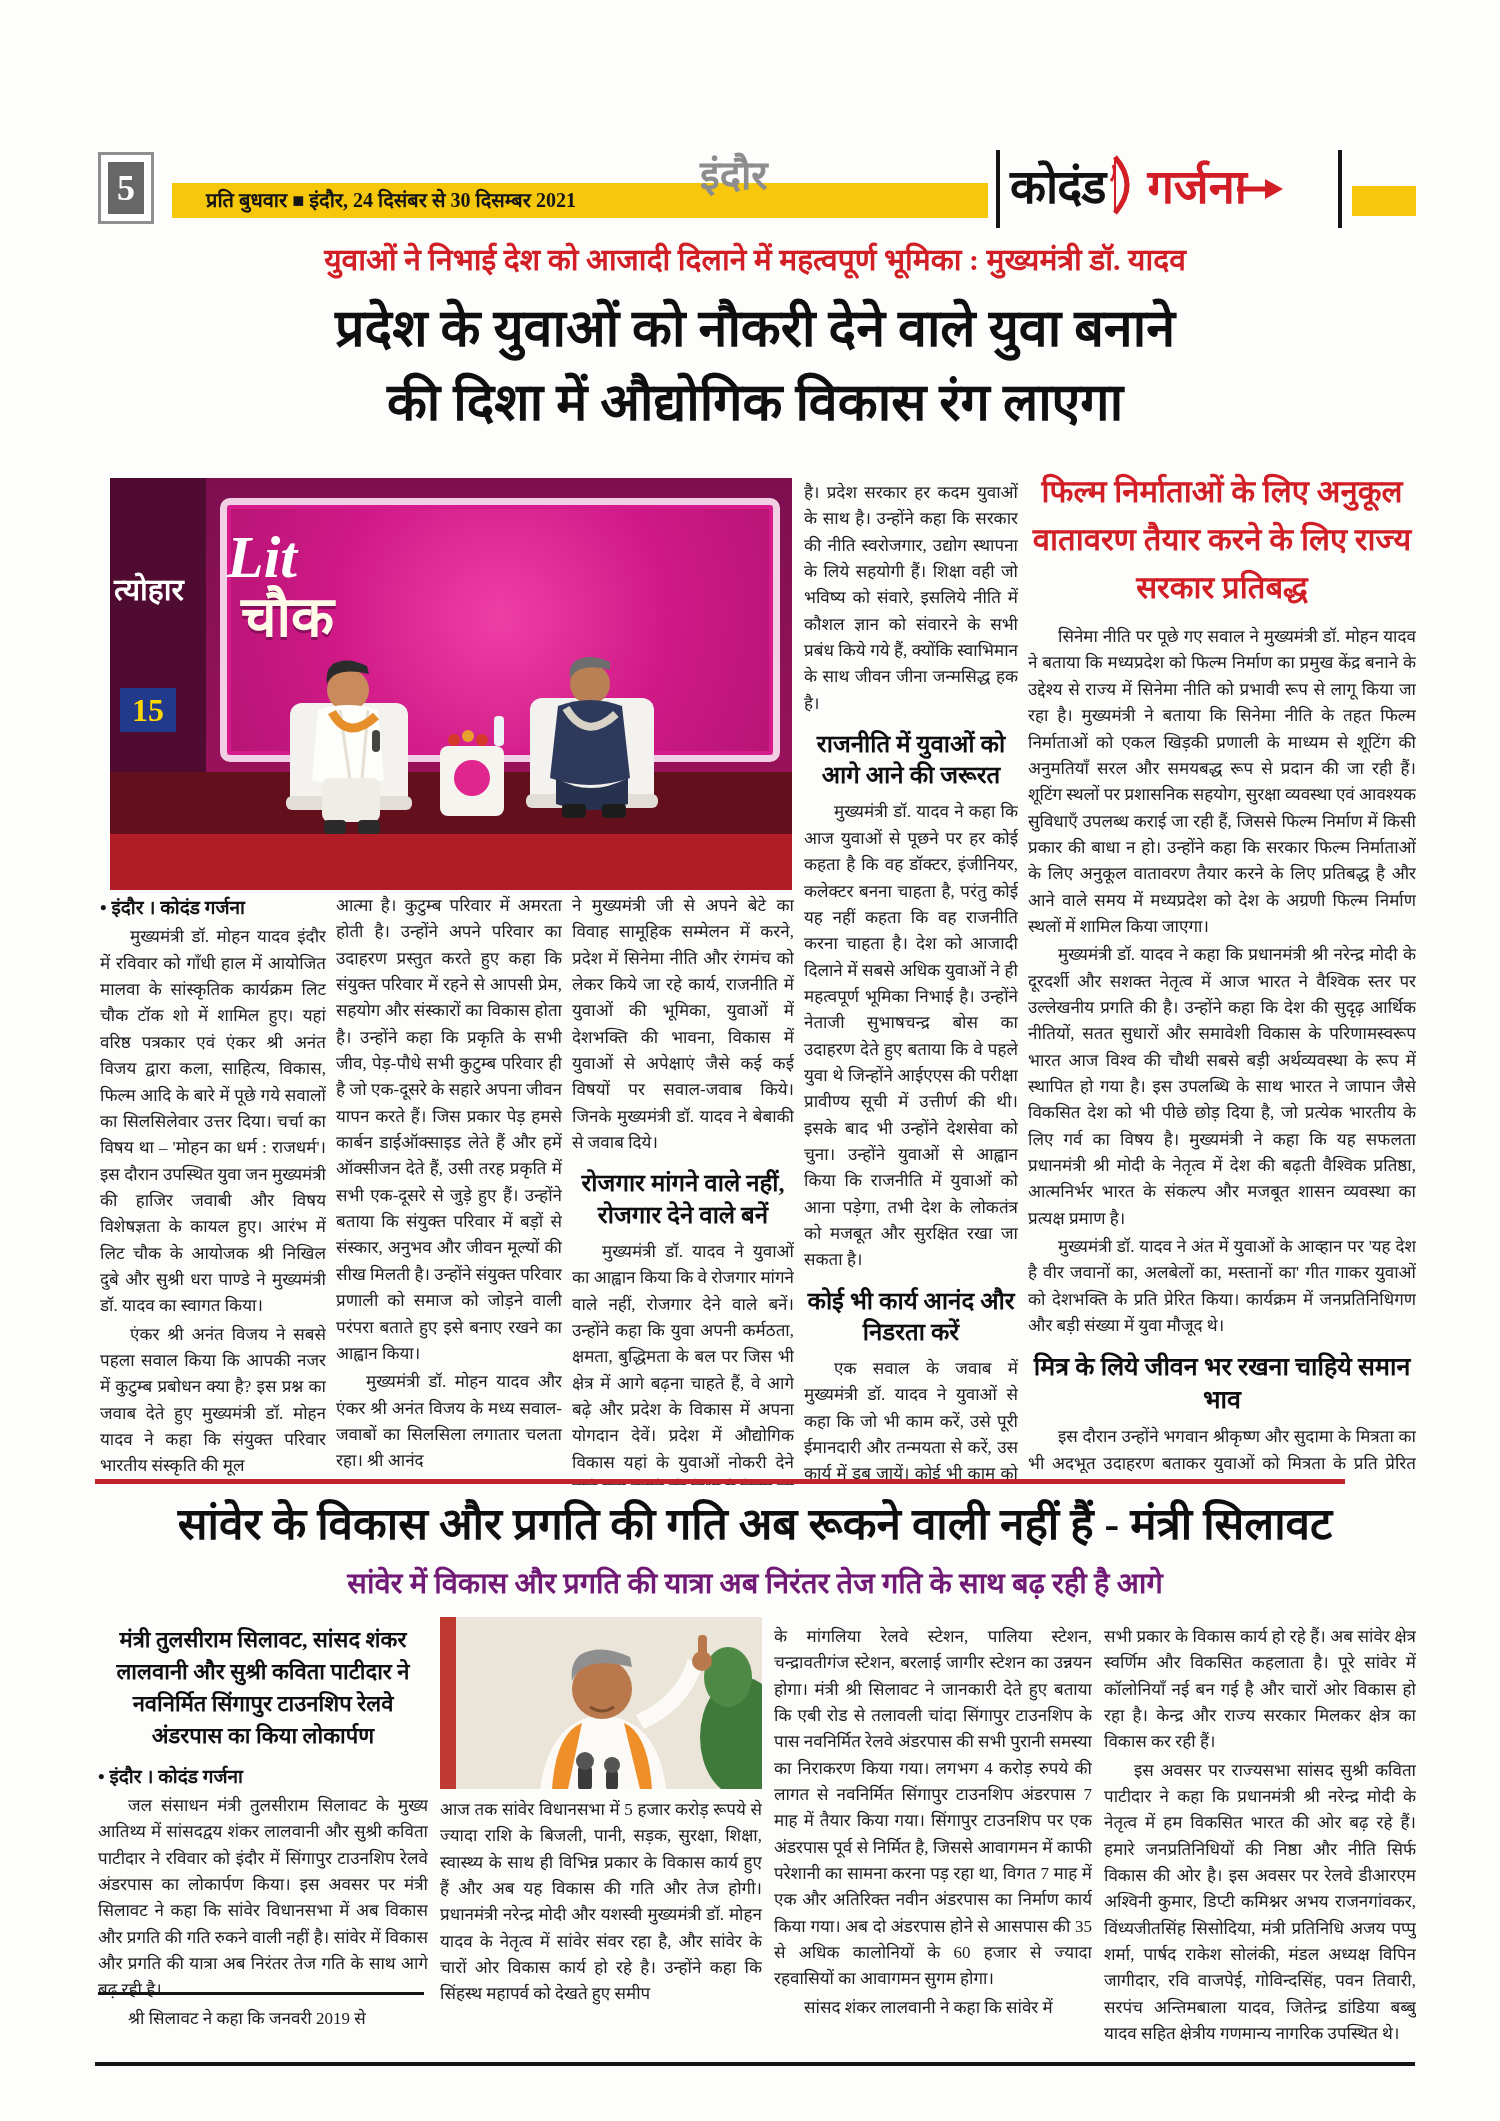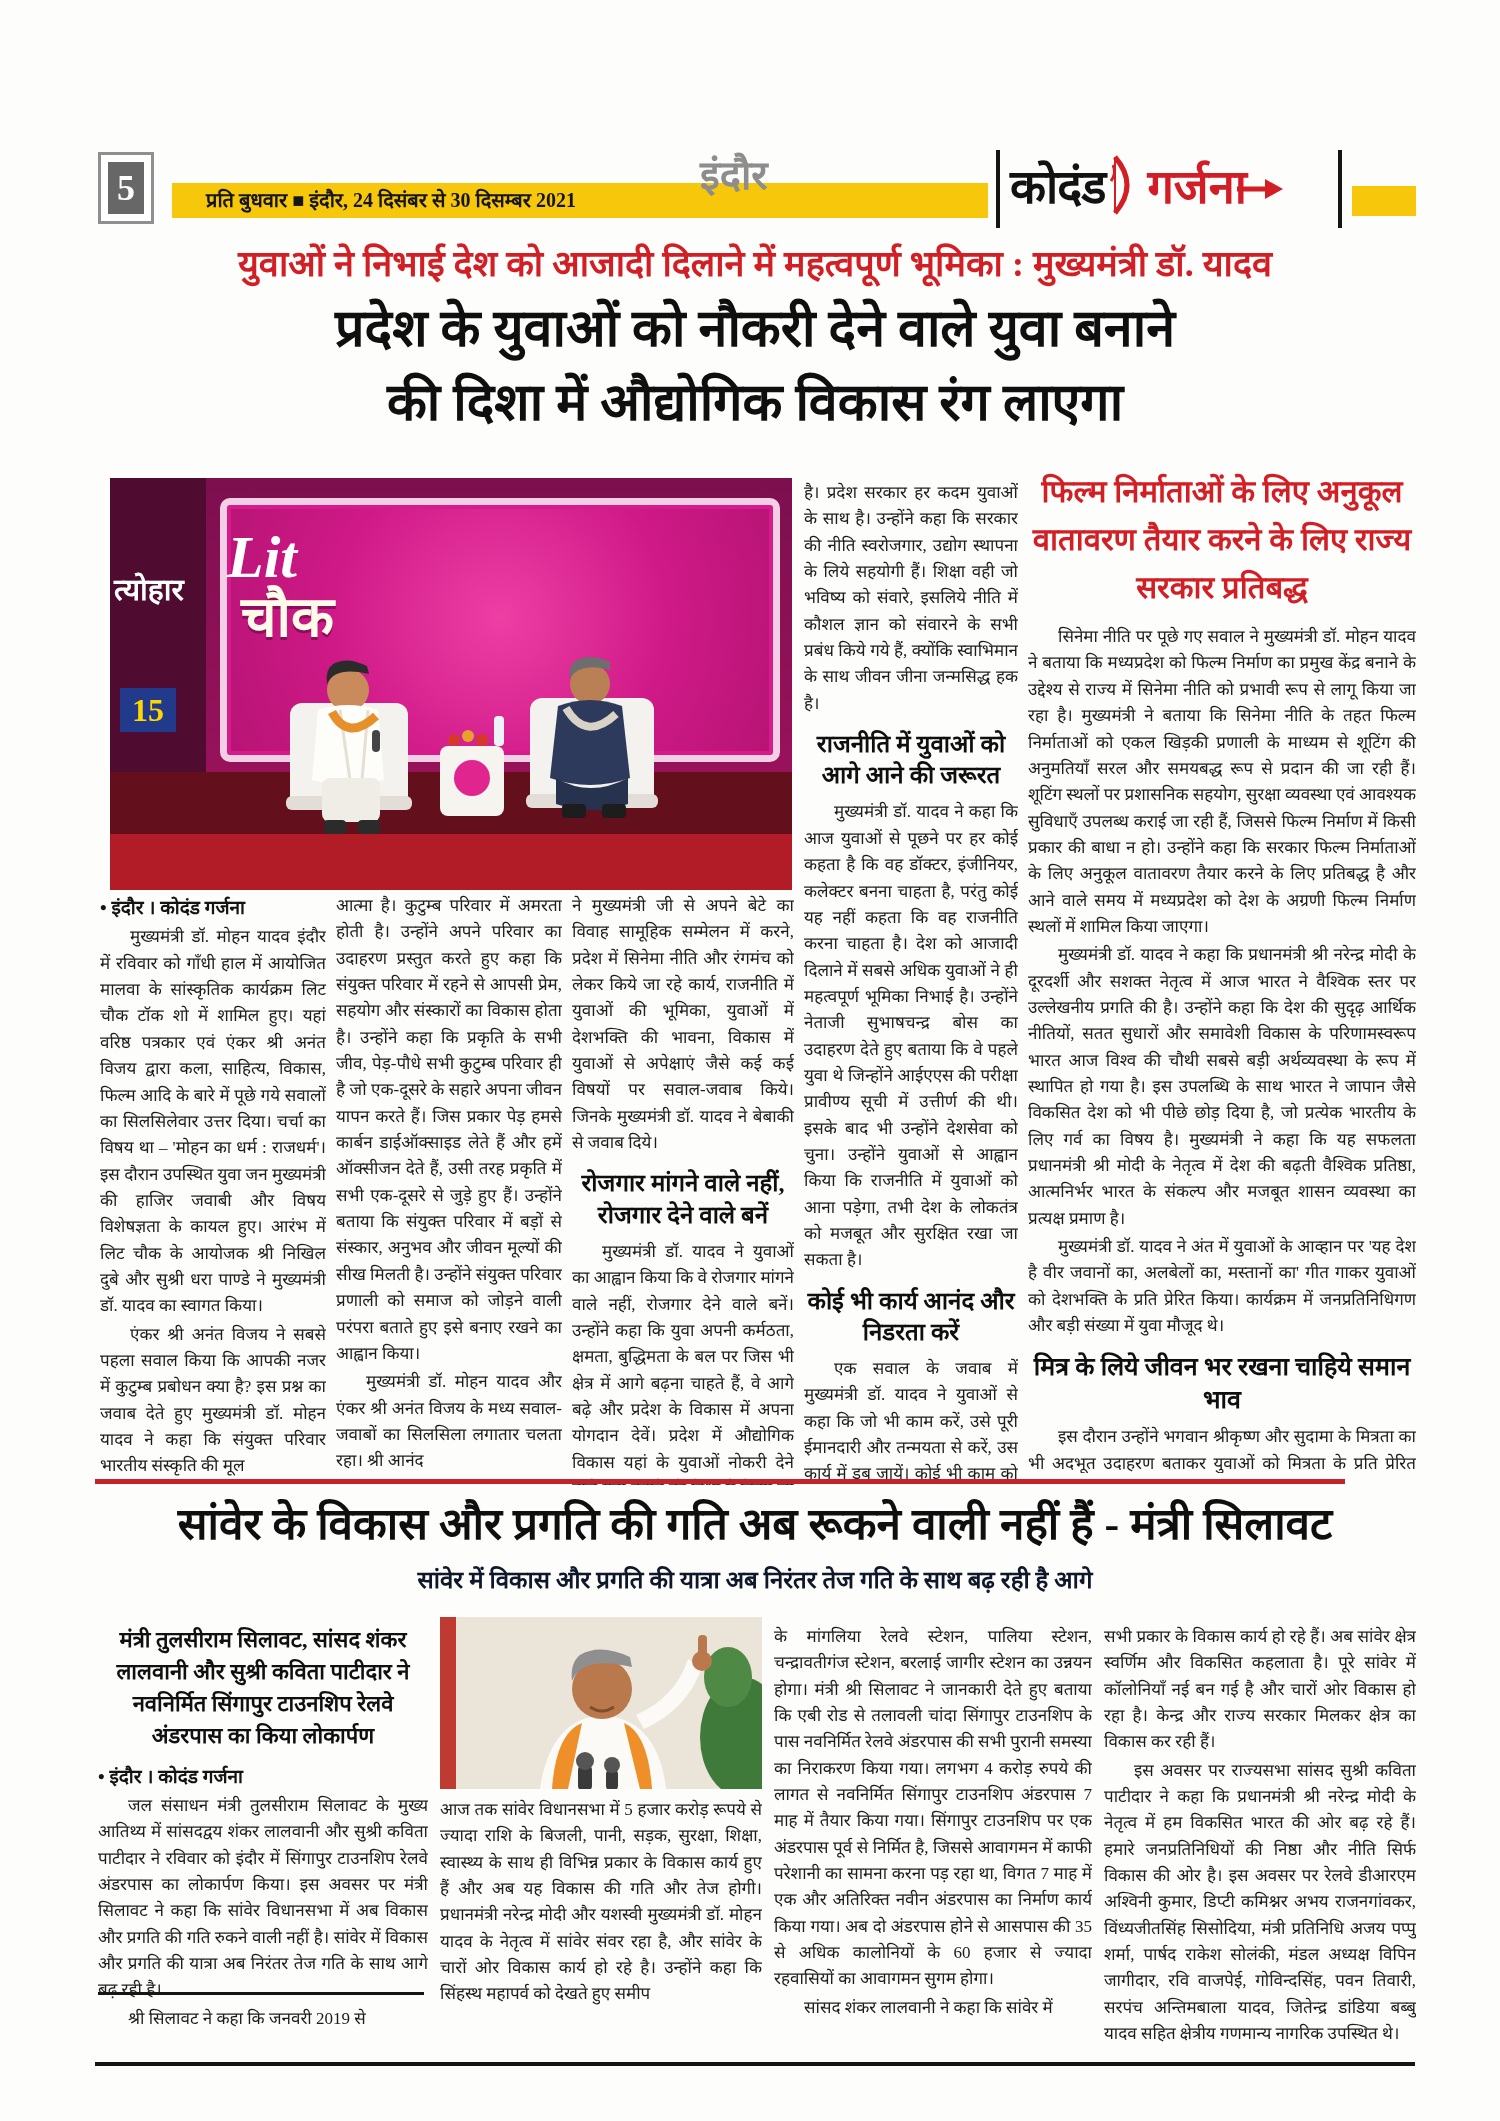--- a/index.html
+++ b/index.html
@@ -14,21 +14,21 @@
   .datebar-text{padding-left:34px;line-height:35px;font-size:20px;font-weight:700;color:#151515;}
   .city{position:absolute;left:700px;top:146px;font-size:40px;font-weight:700;color:#8d8d8d;}
   .mast-bar{position:absolute;top:150px;width:4px;height:78px;background:#151515;}
   .mast{position:absolute;left:1010px;top:153px;display:flex;}
   .mast-black{font-size:47px;font-weight:800;color:#121212;letter-spacing:-1px;}
   .mast-red-wrap{position:relative;margin-left:4px;}
   .mast-red{position:relative;font-size:47px;font-weight:800;color:#d31d26;z-index:2;}
   .mast-arrow{position:absolute;right:-36px;top:26px;z-index:1;}
   .mast-yellow{position:absolute;left:1352px;top:186px;width:64px;height:30px;background:#f6c70b;}
   
-  .kicker{position:absolute;left:95px;top:238px;width:1320px;text-align:center;font-size:36px;
+  .kicker{position:absolute;left:95px;top:238px;width:1320px;text-align:center;font-size:30px;
         font-weight:700;color:#d21f26;white-space:nowrap;}
   .headline{position:absolute;left:95px;top:292px;width:1320px;text-align:center;color:#0f0f0f;
         font-weight:800;font-size:52px;line-height:1.42;}
   .headline div{white-space:nowrap;}
   
   .photo1{position:absolute;left:110px;top:478px;width:682px;height:412px;overflow:hidden;
         background:linear-gradient(#7d0f4f,#a3135f);}
   .p1-left{position:absolute;left:0;top:0;width:96px;height:100%;background:#4f0c30;}
   .p1-banner{position:absolute;left:4px;top:90px;width:90px;color:#fff;font-size:30px;font-weight:800;}
   .p1-num{position:absolute;left:10px;top:210px;width:56px;height:44px;background:#223a8c;color:#ffd700;
@@ -51,22 +51,22 @@
   .c4{left:804px;top:480px;width:214px;height:1005px;}
   .c5{left:1028px;top:468px;width:388px;height:1005px;}
   .byline{font-size:19px;font-weight:700;color:#141414;margin:0 0 6px 0;text-indent:0 !important;}
   .sh{font-size:24px;font-weight:800;text-align:center;line-height:1.3;margin:12px 0 8px;color:#0f0f0f;}
   .c5-head{font-size:31px;font-weight:700;color:#d21f26;text-align:center;line-height:1.55;margin:0 0 12px 0;}
   .c5 .sh{font-size:25px;}
   
   .rule-red{position:absolute;left:95px;top:1479px;width:1250px;height:5px;background:#c2232a;}
   .head2{position:absolute;left:95px;top:1492px;width:1320px;text-align:center;font-size:44px;
         font-weight:800;color:#0f0f0f;white-space:nowrap;}
-  .sub2{position:absolute;left:95px;top:1562px;width:1320px;text-align:center;font-size:24px;
-        font-weight:700;color:#0f172a;white-space:nowrap;}
+  .sub2{position:absolute;left:95px;top:1562px;width:1320px;text-align:center;font-size:29px;
+        font-weight:700;color:#701a75;white-space:nowrap;}
   .b1{left:98px;top:1624px;width:330px;height:436px;}
   .b2{left:440px;top:1617px;width:322px;height:436px;}
   .b3{left:774px;top:1624px;width:318px;height:436px;}
   .b4{left:1104px;top:1624px;width:312px;height:436px;}
   .intro2{font-size:22px;font-weight:800;text-align:center;line-height:1.45;margin:0 0 10px 0;color:#101010;}
   .photo2{position:relative;width:322px;height:172px;margin-bottom:8px;background:#ebe5d9;overflow:hidden;}
   .rule-short{position:absolute;left:98px;top:1992px;width:326px;height:3px;background:#151515;}
   .rule-bottom{position:absolute;left:95px;top:2062px;width:1320px;height:4px;background:#151515;}
 </style>
 </head>

